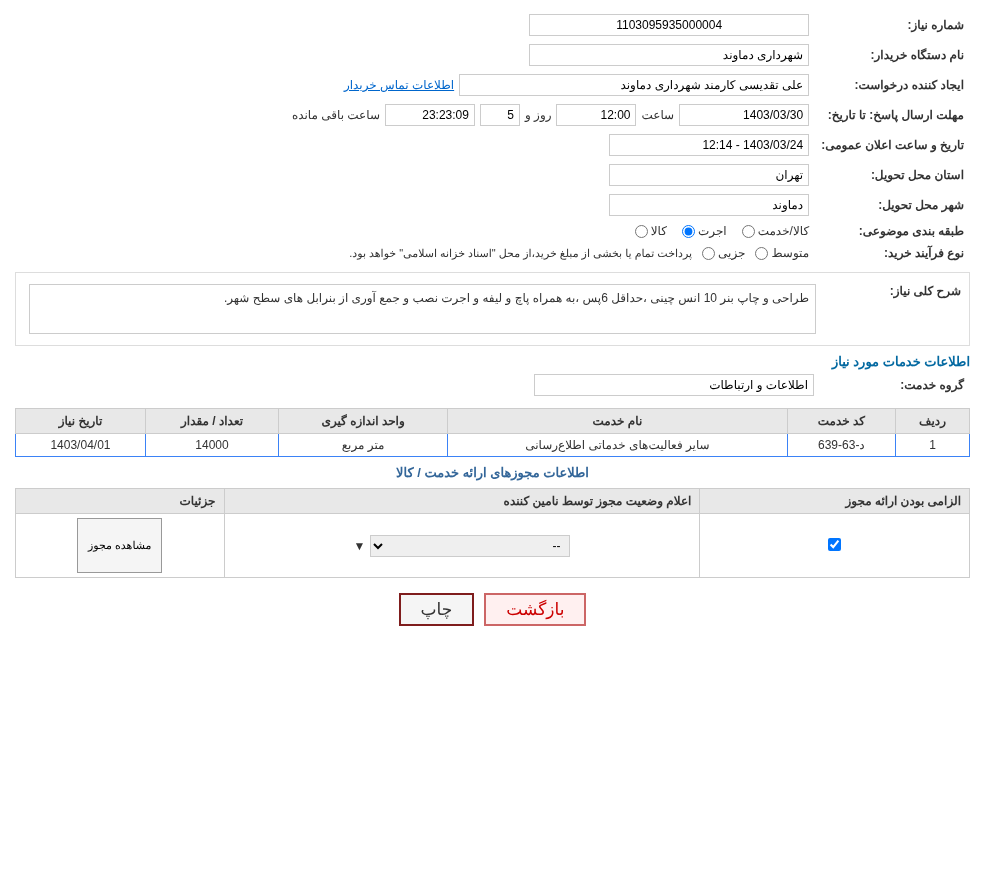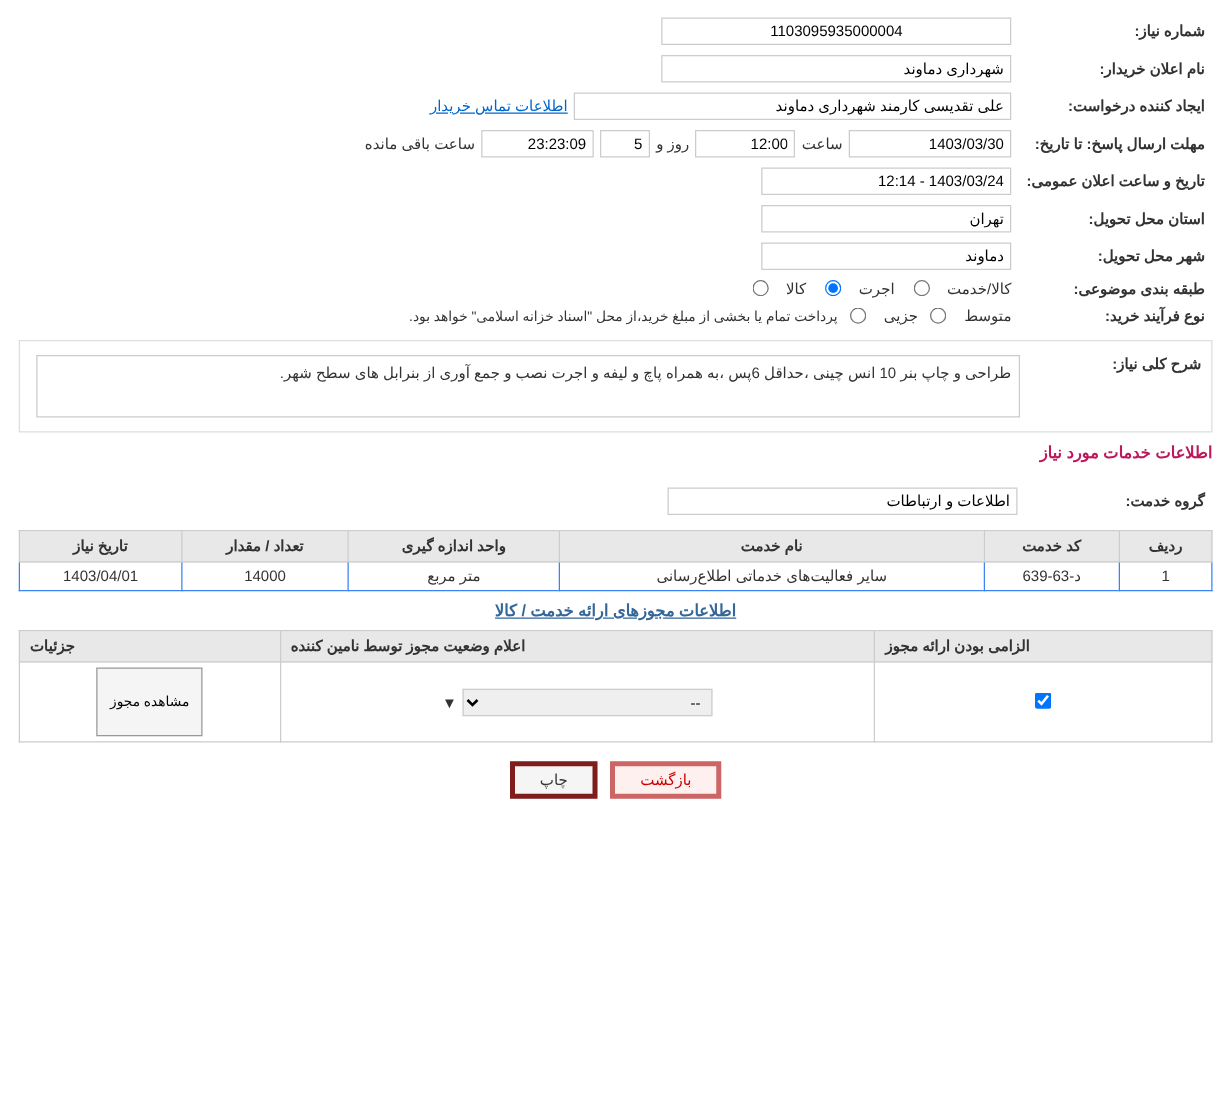--- a/index.html
+++ b/index.html
@@ -70,28 +70,28 @@
       direction: rtl;
     }
     .radio-group {
       display: flex;
       align-items: center;
       gap: 15px;
       direction: rtl;
     }
     .radio-item {
       display: flex;
-      align-items: flex-start;
-      gap: 14px;
+      align-items: flex-end;
+      gap: 3px;
     }
     .section-title {
-      color: #be185d;
+      color: #0369a1;
       font-weight: bold;
       font-size: 13px;
-      margin: 8px 0 17px 0;
+      margin: 8px 0 1px 0;
       text-align: right;
     }
     .description-box {
       border: 1px solid #ccc;
       padding: 6px;
       min-height: 50px;
       text-align: right;
       direction: rtl;
       background: #fff;
       width: 100%;
@@ -130,34 +130,34 @@
     .permits-table {
       width: 100%;
       border-collapse: collapse;
       margin: 8px 0;
       font-size: 12px;
     }
     .permits-table th {
       background: #e8e8e8;
       border: 1px solid #ccc;
       padding: 5px 8px;
-      text-align: left;
+      text-align: right;
       font-weight: bold;
     }
     .permits-table td {
       border: 1px solid #ccc;
       padding: 4px 8px;
       text-align: center;
     }
     .btn {
       padding: 4px 20px;
-      font-size: 12px;
+      font-size: 17px;
       font-family: Tahoma, Arial, sans-serif;
       cursor: pointer;
-      border: 4px solid #7f1d1d;
+      border: 2px solid #7f1d1d;
     }
     .btn-print {
       background: #f5f5f5;
       color: #333;
     }
     .btn-back {
       background: #fff0f0;
       color: #cc0000;
       border-color: #cc6666;
     }
@@ -166,21 +166,20 @@
       justify-content: center;
       gap: 10px;
       margin: 15px 0;
     }
     .permits-section-title {
       text-align: center;
       color: #336699;
       font-weight: bold;
       font-size: 13px;
       margin: 8px 0;
-      text-decoration: underline;
     }
     select.select-field {
       border: 1px solid #ccc;
       padding: 2px 5px;
       height: 22px;
       font-size: 12px;
       font-family: Tahoma, Arial, sans-serif;
       direction: rtl;
       width: 200px;
     }
@@ -225,21 +224,21 @@
 
     <table class="info-table">
       <tbody>
           <tr>
         <td class="label-cell">شماره نیاز:</td>
         <td class="value-cell">
           <input type="text" class="input-field input-wide" value="1103095935000004" readonly="" style="text-align: center;">
         </td>
       </tr>
       <tr>
-        <td class="label-cell">نام اعلان خریدار:</td>
+        <td class="label-cell">نام دستگاه خریدار:</td>
         <td class="value-cell">
           <input type="text" class="input-field input-wide" value="شهرداری دماوند" readonly="" style="">
         </td>
       </tr>
       <tr>
         <td class="label-cell">ایجاد کننده درخواست:</td>
         <td class="value-cell">
           <div class="row-inline">
             <input type="text" class="input-field" style="width: 350px;" value="علی تقدیسی کارمند شهرداری دماوند" readonly="">
             <span class="blue-link">اطلاعات تماس خریدار</span>

